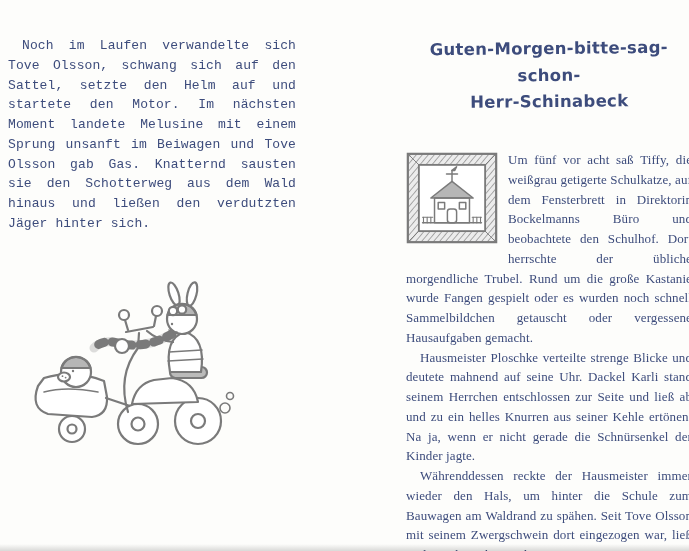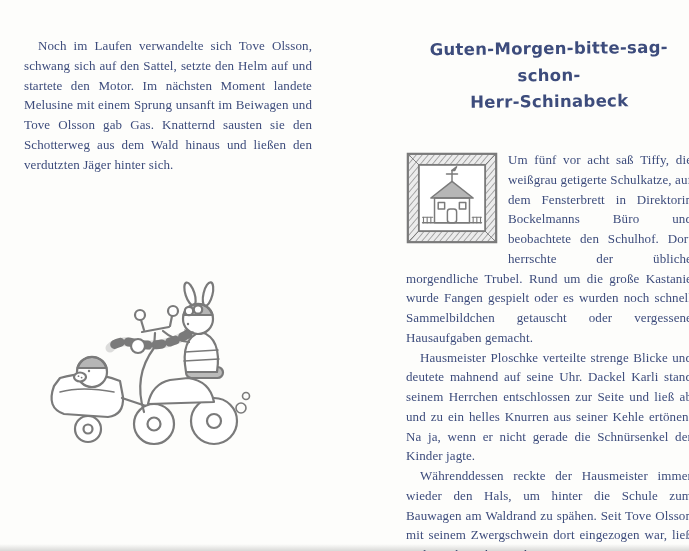--- a/index.html
+++ b/index.html
@@ -14,21 +14,21 @@
     position:absolute; inset:0;
     background:var(--paper, #fdfdfb);
     color:var(--text, #3d4c7c);
   }
   .spread::after {
     content:""; position:absolute; left:0; right:0; bottom:0; height:7px;
     background:linear-gradient(to bottom, rgba(0,0,0,0), rgba(0,0,0,0.14));
     pointer-events:none;
   }
   .page { position:absolute; top:0; bottom:0; }
-  .page-left  { left:16px;    width:310px; }
+  .page-left  { left:0;    width:310px;font-family:Liberation Mono, monospace; }
   .page-right { left:406px; width:286px; }
 
   .body-text {
     font-size:13px;
     line-height:1.52;
     text-align:justify;
     letter-spacing:0.1px;
   }
   .para { margin:0; }
   .para.indent { text-indent:14px; }

